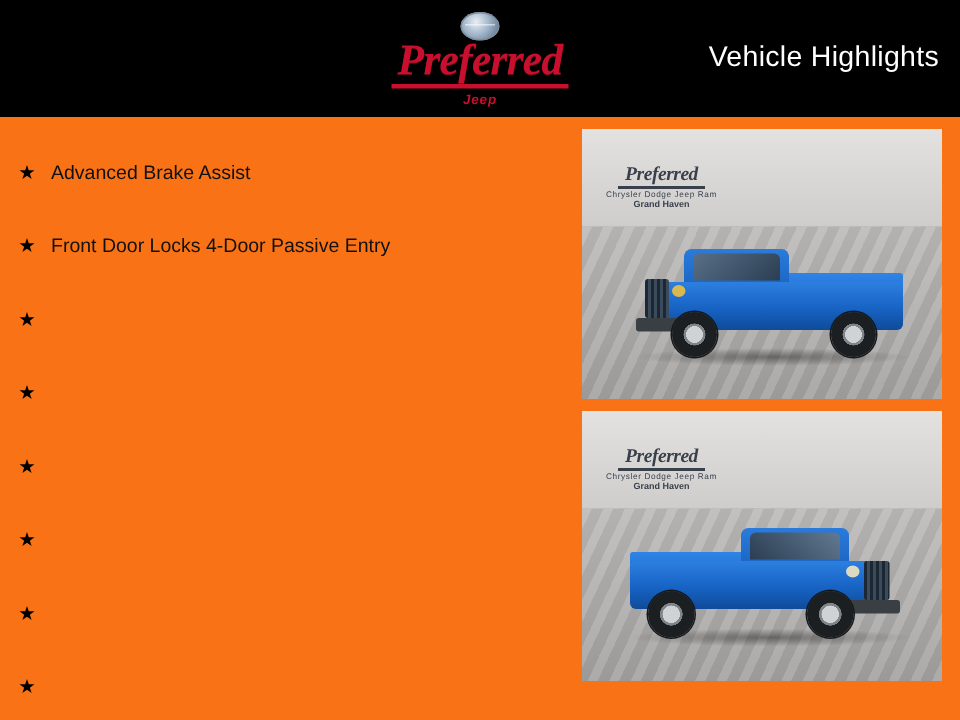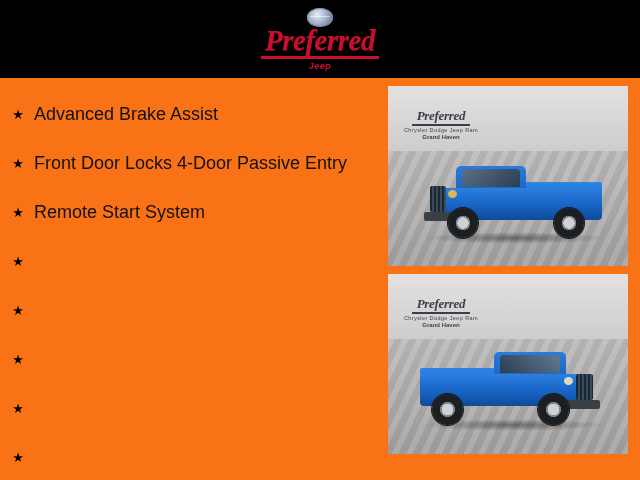--- a/index.html
+++ b/index.html
@@ -122,21 +122,21 @@
   }
   .star-icon {
     width: 16px;
     color: #000000;
     font-size: 13px;
     line-height: 13px;
     text-align: center;
     flex: 0 0 16px;
   }
   .feature-label {
-    font-size: 18px;
+    font-size: 13px;
     color: #111111;
     margin-left: 8px;
     white-space: nowrap;
   }
 
   
   .photos {
     position: absolute;
     left: 388px;
     top: 8px;
@@ -368,39 +368,39 @@
 
     <div class="brand-logo">
       <div class="brand-globe"></div>
       <div class="brand-word">Preferred</div>
       <div class="brand-underline"></div>
       <div class="brand-sub">
         <span class="jeep-mark">Jeep</span>
       </div>
     </div>
 
+    <div class="header-title">Vehicle Highlights</div>
   </div>
 
   <div class="body">
 
     <div class="features">
 
       <div class="feature-row">
         <span class="star-icon">★</span>
         <span class="feature-label">Advanced Brake Assist</span>
       </div>
 
       <div class="feature-row">
         <span class="star-icon">★</span>
         <span class="feature-label">Front Door Locks 4-Door Passive Entry</span>
       </div>
 
       <div class="feature-row">
         <span class="star-icon">★</span>
-        <span class="feature-label">Remote Start System</span>
       </div>
 
       <div class="feature-row">
         <span class="star-icon">★</span>
       </div>
 
       <div class="feature-row">
         <span class="star-icon">★</span>
       </div>
 

